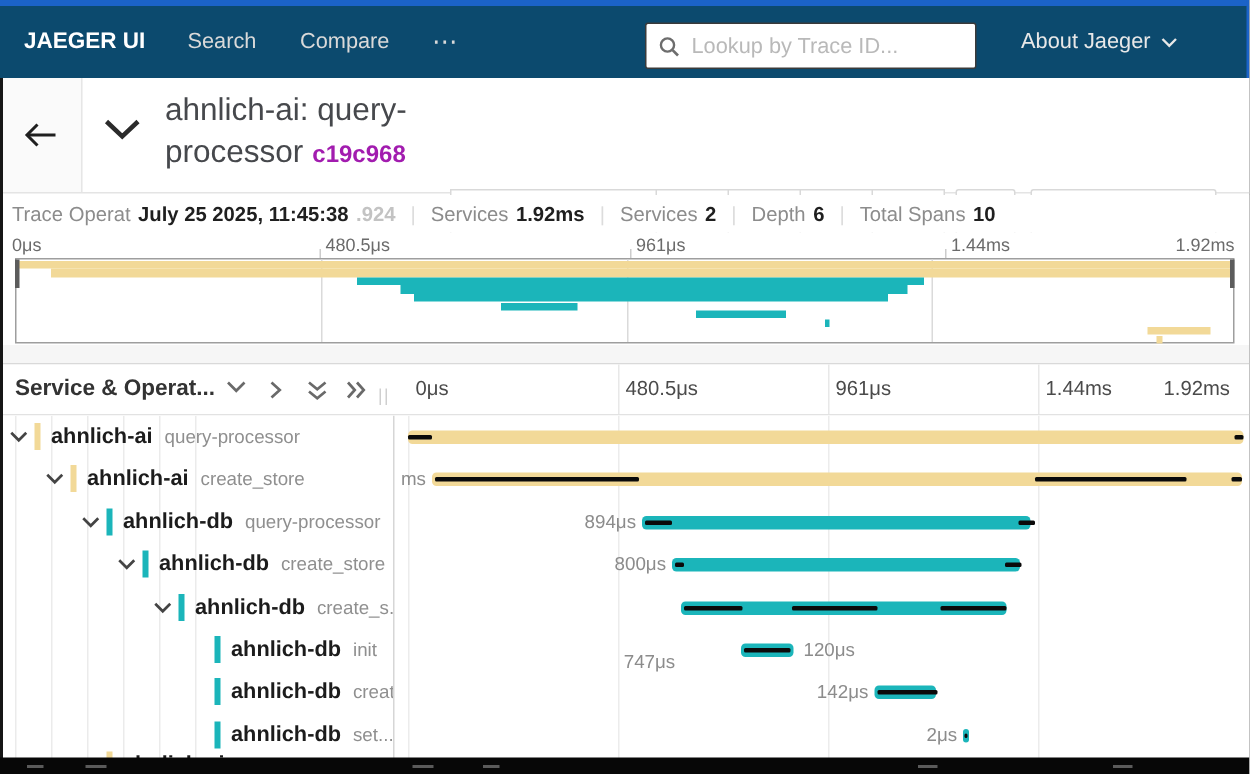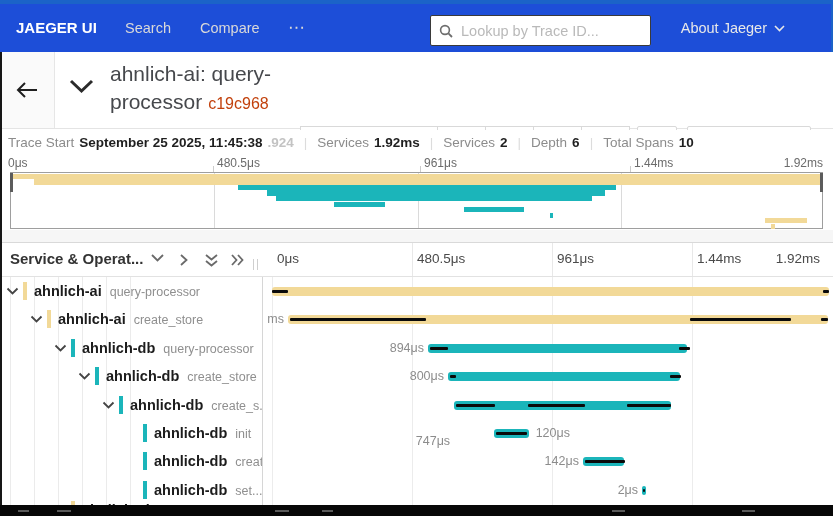--- a/index.html
+++ b/index.html
@@ -1,37 +1,37 @@
 <!DOCTYPE html>
 <html><head>
 <meta charset="utf-8">
 <style>
   html,body{margin:0;padding:0;background:#888;}
   #page{position:relative;width:833px;height:516px;background:#fff;overflow:hidden;
         font-family:"Liberation Sans",sans-serif;-webkit-font-smoothing:antialiased;}
   .abs{position:absolute;}
   
   #topstrip{left:0;top:0;width:833px;height:4px;background:#1b63c8;}
-  #navbar{left:0;top:4px;width:833px;height:48px;background:#1d4ed8;text-decoration:underline;}
+  #navbar{left:0;top:4px;width:833px;height:48px;background:#0c4a6e;text-decoration:underline;}
   #nav-right-edge{right:0;top:0;width:2px;height:52px;background:#1b63c8;}
   .navitem{color:#d9d9d9;font-size:14.5px;line-height:48px;cursor:pointer;}
   #brand{left:16px;top:0;color:#fff;font-weight:bold;font-size:15px;line-height:48px;}
   #searchbox{left:430px;top:11px;width:221px;height:31px;background:#fff;border:1px solid #3a3a3a;
              border-radius:2px;display:flex;align-items:center;padding:0 8px;box-sizing:border-box;}
   #searchbox input{border:0;outline:0;width:100%;font-size:14.5px;color:#333;margin-left:6px;
                    font-family:"Liberation Sans",sans-serif;background:transparent;}
   #searchbox input::placeholder{color:#b9b9b9;}
   #about{right:48px;top:0;display:flex;align-items:center;height:48px;color:#e8e8e8;font-size:14.5px;gap:7px;cursor:pointer;}
   
   #traceheader{left:0;top:52px;width:833px;height:77px;background:#fff;border-bottom:1px solid #e4e4e4;box-sizing:border-box;}
   #backbtn{left:0;top:0;width:55px;height:76px;background:#fafafa;border-right:1px solid #e6e6e6;
            display:flex;align-items:center;justify-content:center;cursor:pointer;box-sizing:border-box;}
   #bigchev{left:68px;top:26px;cursor:pointer;}
   #tracetitle{left:110px;top:8px;width:196px;font-size:21px;font-weight:500;color:#46484c;line-height:28px;}
-  #traceid{color:#c2410c;font-size:16px;font-weight:400;margin-left:6px;}
+  #traceid{color:#a21caf;font-size:16px;font-weight:700;margin-left:6px;}
   .cell{height:34px;box-sizing:border-box;border:1px solid #d9d9d9;background:#fff;
         display:flex;align-items:center;justify-content:center;}
   #findwrap{left:300px;top:74px;display:flex;}
   #findinput{width:90px;border-right:0;justify-content:flex-start;padding:0 10px;}
   #findinput input{border:0;outline:0;width:100%;font-size:14px;color:#444;font-family:"Liberation Sans",sans-serif;}
   #findinput input::placeholder{color:#c2c2c2;}
   .iconcell{width:48px;border-left:0;cursor:pointer;}
   #cmdbtn{left:637px;top:74px;width:40px;border-radius:2px;cursor:pointer;font-size:17px;color:#2f2f2f;}
   #viewdd{left:687px;top:74px;width:124px;border-radius:2px;cursor:pointer;gap:10px;
           font-size:14px;color:#434343;}
@@ -171,22 +171,22 @@
       <span>Trace Timeline</span>
       <span>
         <svg width="11" height="7" viewBox="0 0 11 7">
             <polyline points="1,1 5.5,5.5 10,1" fill="none" stroke="#555" stroke-width="1.5"></polyline>
           </svg>
       </span>
     </div>
   </div>
 
   <div class="abs" id="infobar">
-    <span>Trace Start</span>
-    <b>September 25 2025, 11:45:38</b>
+    <span>Trace Operat</span>
+    <b>July 25 2025, 11:45:38</b>
     <b class="frac">.924</b>
     <span class="sep">|</span>
     <span>Services</span>
     <b>1.92ms</b>
     <span class="sep">|</span>
     <span>Services</span>
     <b>2</b>
     <span class="sep">|</span>
     <span>Depth</span>
     <b>6</b>

